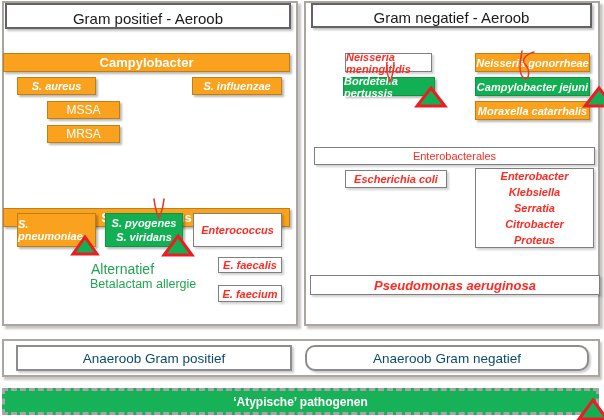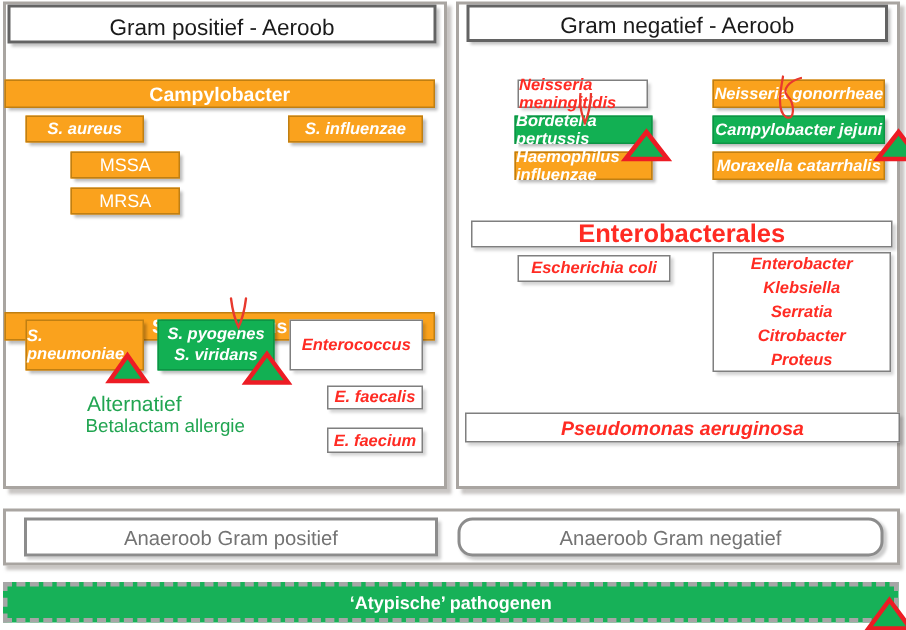--- a/index.html
+++ b/index.html
@@ -30,24 +30,24 @@
   }
   .wbox{
     background:#fff;border:1px solid #7f7f7f;color:#ff2b23;
     display:flex;align-items:center;justify-content:center;
     box-shadow:2px 2px 2px rgba(0,0,0,.18);
   }
   .sp{font-style:italic;font-weight:bold;font-size:11px;}
   .hdr{font-size:13px;font-weight:600;}
   .plain{font-size:12px;}
   .two-line{flex-direction:column;line-height:14px;}
-  .greenlabel{color:#21a551;}
+  .greenlabel{color:#21a551;margin-left:33px;}
   .list-item{line-height:16px;text-align:center;}
   .anaerobox{
-    background:#fff;border:2px solid #8c8c8c;color:#737373;font-size:13.5px;
+    background:#fff;border:2px solid #8c8c8c;color:#0c4a6e;font-size:13.5px;
     display:flex;align-items:center;justify-content:center;
     box-shadow:2px 2px 2px rgba(0,0,0,.2);
   }
   .atypical-bar{
     background:#17b158;border:3px dashed #a6a6a6;color:#fff;
     font-size:12px;font-weight:bold;
     display:flex;align-items:center;justify-content:center;
   }
   svg{display:block;}
 </style>
@@ -137,23 +137,20 @@
   <div class="abs titlebox" style="left:311px;top:3px;width:281px;height:25px;">
     <span>Gram negatief - Aeroob</span>
   </div>
 
   <div class="abs wbox sp" style="left:345px;top:53px;width:87px;height:19px;">
     <span>Neisseria meningitidis</span>
   </div>
   <div class="abs gbox sp" style="left:343px;top:77px;width:92px;height:19px;">
     <span>Bordetella pertussis</span>
   </div>
-  <div class="abs obox sp" style="left:343px;top:101px;width:92px;height:19px;">
-    <span>Haemophilus influenzae</span>
-  </div>
 
   <div class="abs" style="left:385px;top:62px;width:12px;height:22px;z-index:6;">
     <svg width="12" height="22" viewBox="0 0 12 22">
       <path d="M2,0 C1,8 3,15 5,20 C7,15 9,8 9,0" fill="none" stroke="#e8392e" stroke-width="1.5" stroke-linecap="round"></path>
     </svg>
   </div>
 
   <div class="abs" style="left:414px;top:85px;width:34px;height:24px;z-index:7;">
     <svg width="34" height="24" viewBox="0 0 34 24">
       <polygon points="17,3 31,21 3,21" fill="#12b053" stroke="#ed1c24" stroke-width="3"></polygon>
@@ -175,21 +172,21 @@
       <path d="M6,1 C4,12 2,24 8,28 C14,31 14,19 9,14 C5,10 10,4 18,2" fill="none" stroke="#e8392e" stroke-width="1.5" stroke-linecap="round"></path>
     </svg>
   </div>
 
   <div class="abs" style="left:582px;top:85px;width:34px;height:24px;z-index:7;">
     <svg width="34" height="24" viewBox="0 0 34 24">
       <polygon points="17,3 31,21 3,21" fill="#12b053" stroke="#ed1c24" stroke-width="3"></polygon>
     </svg>
   </div>
 
-  <div class="abs wbox" style="left:314px;top:147px;width:281px;height:18px;font-size:17px;font-weight:bold;">
+  <div class="abs wbox" style="left:314px;top:147px;width:281px;height:18px;font-size:11px;font-weight:normal;">
     <span>Enterobacterales</span>
   </div>
 
   <div class="abs wbox sp" style="left:345px;top:170px;width:102px;height:18px;">
     <span>Escherichia coli</span>
   </div>
 
   <div class="abs wbox sp" style="left:475px;top:168px;width:119px;height:80px;flex-direction:column;justify-content:center;">
     <div class="list-item">Enterobacter</div>
     <div class="list-item">Klebsiella</div>

